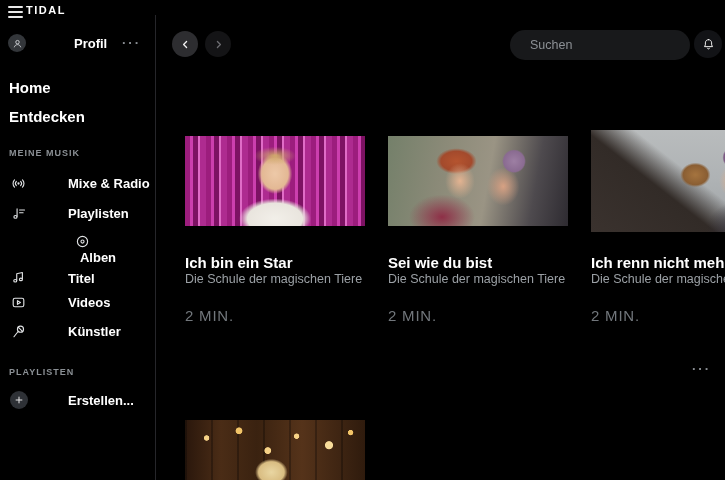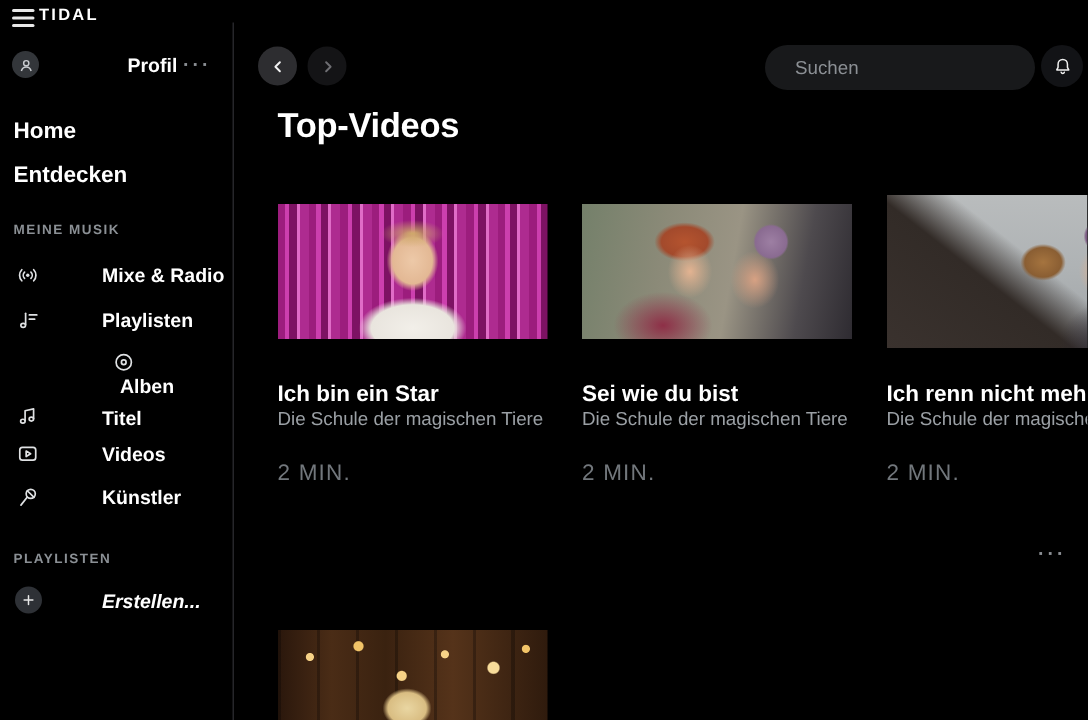--- a/index.html
+++ b/index.html
@@ -9,21 +9,21 @@
   svg{display:block;}
 
   
   .divider{position:absolute;left:155px;top:15px;bottom:0;width:1px;background:#26262a;}
   .brand{position:absolute;left:26px;top:4px;font-size:11px;font-weight:bold;letter-spacing:1.5px;}
   .hamburger{position:absolute;left:8px;top:6px;width:15px;height:12px;display:flex;flex-direction:column;justify-content:space-between;cursor:pointer;}
   .hamburger span{height:2px;background:#e8e8e8;border-radius:1px;}
   .side-row{position:absolute;left:0;width:155px;display:flex;align-items:center;cursor:pointer;}
   .avatar{width:18px;height:18px;border-radius:50%;background:#33363a;margin-left:8px;display:flex;align-items:center;justify-content:center;}
   .side-label{font-size:13px;font-weight:bold;}
-  .profile-label{margin-left:20px;padding-left:39px;}
+  .profile-label{margin-left:9px;padding-left:39px;}
   .dots{position:absolute;right:14px;color:#8a8e93;font-size:13px;letter-spacing:2px;font-weight:bold;cursor:pointer;line-height:10px;}
   .nav-big{position:absolute;left:9px;font-size:15px;font-weight:bold;cursor:pointer;}
   .sec-header{position:absolute;left:9px;font-size:9px;font-weight:bold;letter-spacing:1px;color:#8b9095;}
   .icon-slot{width:17px;height:17px;margin-left:10px;color:#dfe1e3;flex:none;}
   .item-label{margin-left:9px;padding-left:32px;}
   .plus-circle{width:18px;height:18px;border-radius:50%;background:#2e3136;margin-left:10px;display:flex;align-items:center;justify-content:center;flex:none;}
 
   
   .nav-btn{position:absolute;top:31px;width:26px;height:26px;border-radius:50%;border:none;
            display:flex;align-items:center;justify-content:center;cursor:pointer;padding:0;}
@@ -182,21 +182,21 @@
 
     <div class="sec-header" style="top:367px;">PLAYLISTEN</div>
     <div class="dots" style="position:absolute;top:364px;">···</div>
 
     <div class="side-row" style="top:390px;height:20px;">
       <span class="plus-circle">
         <svg width="10" height="10" viewBox="0 0 24 24" fill="none" stroke="#e8e8e8" stroke-width="2.4" stroke-linecap="round">
           <path d="M12 5v14M5 12h14"></path>
         </svg>
       </span>
-      <span class="side-label item-label" style="margin-left:8px;font-style:italic;">Erstellen...</span>
+      <span class="side-label item-label" style="margin-left:8px;">Erstellen...</span>
     </div>
   </aside>
 
   <div class="divider"></div>
 
   <button class="nav-btn nav-back">
     <svg width="13" height="13" viewBox="0 0 24 24" fill="none" stroke="currentColor" stroke-width="2.4" stroke-linecap="round" stroke-linejoin="round">
       <path d="M14 6.5 8.5 12l5.5 5.5"></path>
     </svg>
   </button>
@@ -214,21 +214,20 @@
     <input class="search-input" type="text" placeholder="Suchen" style="">
   </div>
 
   <button class="bell-btn">
     <svg width="15" height="15" viewBox="0 0 24 24" fill="none" stroke="currentColor" stroke-width="1.6" stroke-linecap="round" stroke-linejoin="round">
       <path d="M12 4.2c-2.9 0-5 2.2-5 5.2v3.2l-1.4 2.8h12.8L17 12.6V9.4c0-3-2.1-5.2-5-5.2z"></path>
       <path d="M10.3 17.9a1.8 1.8 0 0 0 3.4 0"></path>
     </svg>
   </button>
 
-  <h1 class="page-title">Top-Videos</h1>
 
   <div class="card" style="left:185px;">
     <div class="thumb thumb-1"></div>
     <div class="title">Ich bin ein Star</div>
     <div class="artist">Die Schule der magischen Tiere</div>
     <div class="duration">2 MIN.</div>
   </div>
 
   <div class="card" style="left:388px;">
     <div class="thumb thumb-2"></div>

